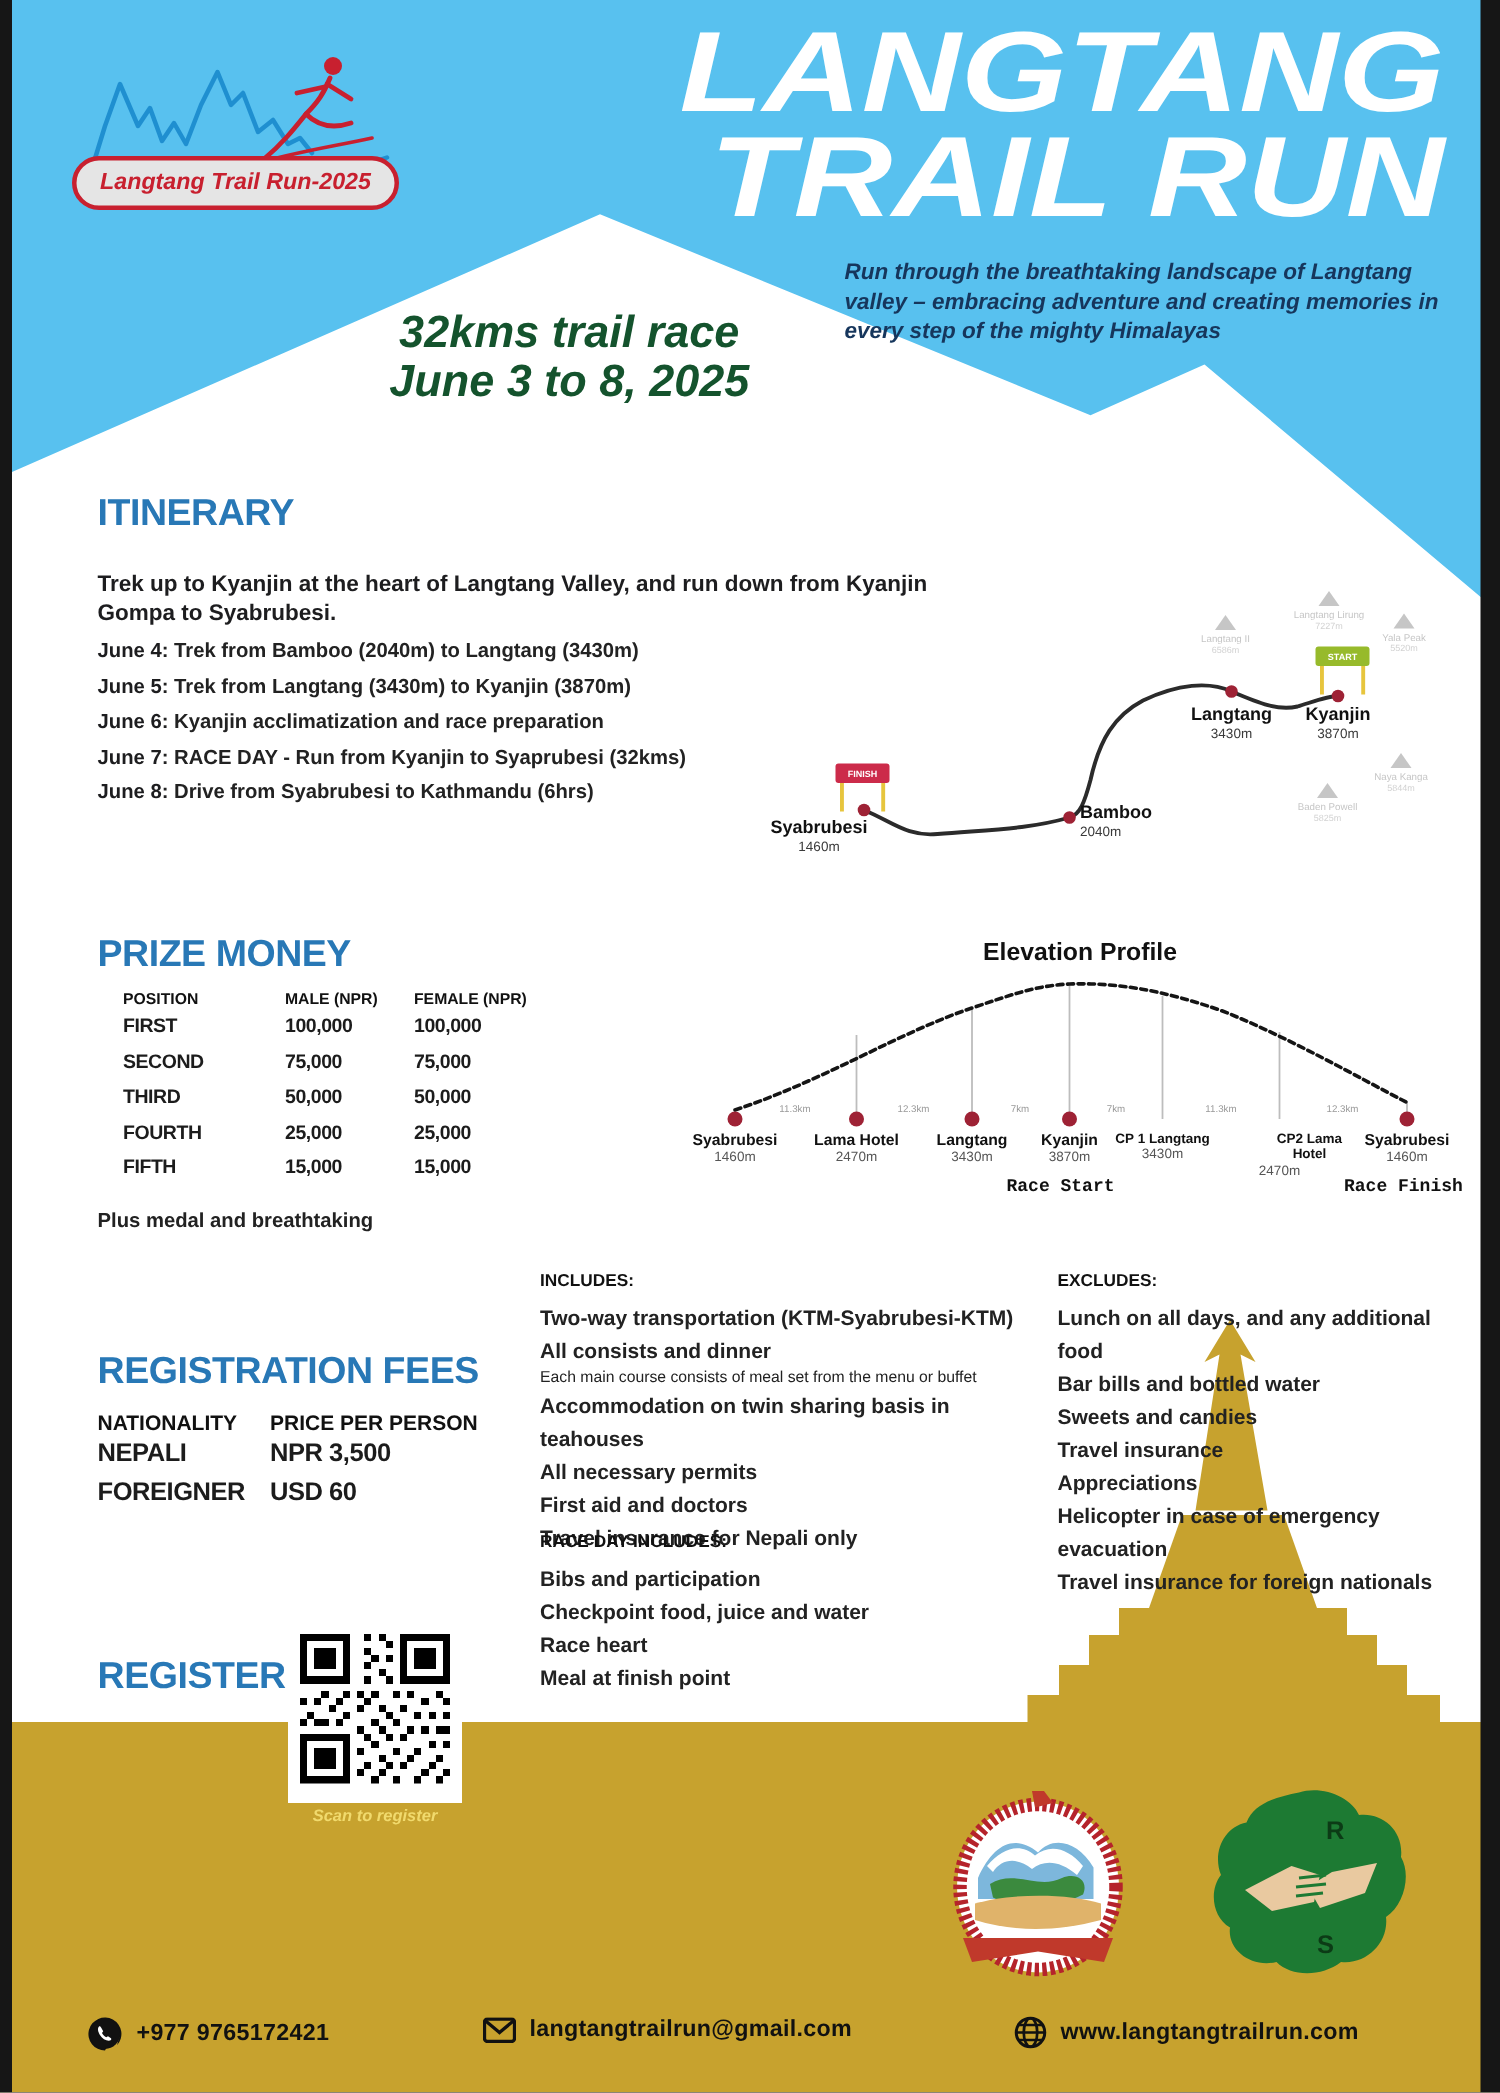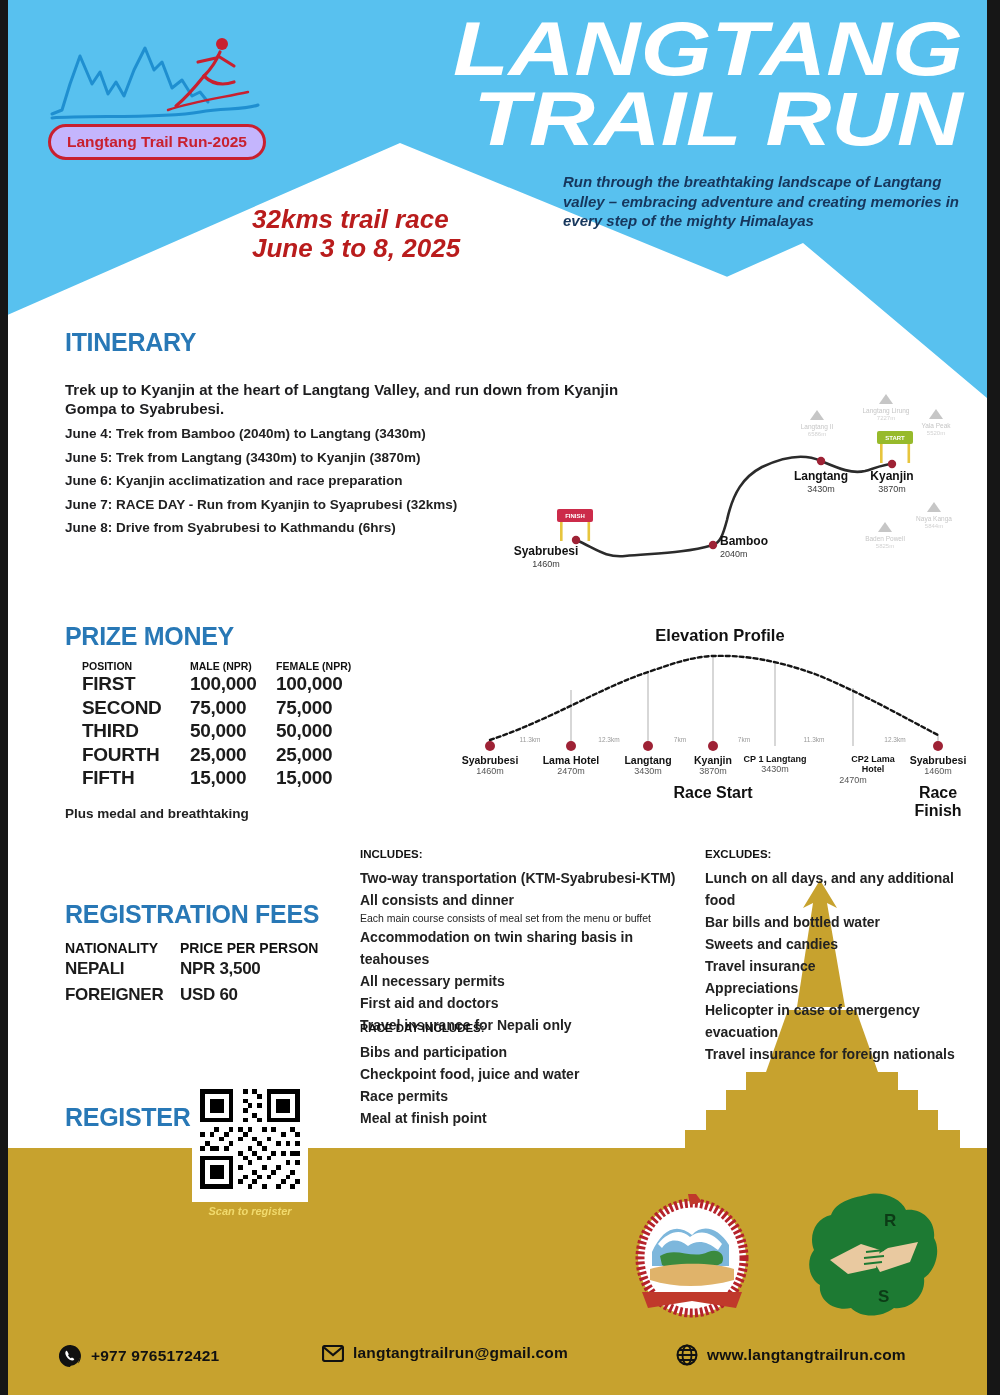--- a/index.html
+++ b/index.html
@@ -8,30 +8,30 @@
   
   .sky{position:absolute;left:0;top:0;width:1000px;height:470px;background:#58c1ef;
        clip-path:polygon(0 0,100% 0,100% 87%,80.3% 51.7%,72.7% 58.9%,40% 30.4%,0 67.7%);}
   .frame-left{position:absolute;left:0;top:0;width:8px;height:1395px;background:#161616;z-index:40;}
   .frame-right{position:absolute;right:0;top:0;width:13px;height:1395px;background:#161616;z-index:40;}
   .gold-band{position:absolute;left:0;top:1148px;width:1000px;height:247px;background:#c7a22e;z-index:1;}
   .stupa{position:absolute;left:660px;top:872px;z-index:1;}
 
   
   .logo-art{position:absolute;left:50px;top:22px;z-index:2;}
-  .logo-badge{position:absolute;left:48px;top:124px;width:212px;height:30px;z-index:2;
-      border:3px solid #c8202f;border-radius:18px;background:#c4b5fd;color:#c8202f;
-      font-weight:bold;font-size:15.5px;line-height:30px;text-align:center;}
+  .logo-badge{position:absolute;left:48px;top:104px;width:212px;height:30px;z-index:2;
+      border:3px solid #c8202f;border-radius:18px;background:#e5e5e5;color:#c8202f;
+      font-weight:bold;font-style:italic;font-size:15.5px;line-height:30px;text-align:center;}
   .title{position:absolute;right:37px;top:14px;z-index:2;text-align:right;color:#ffffff;
       font-weight:bold;font-style:italic;font-size:76px;line-height:70px;letter-spacing:0px;
       transform:scaleX(1.2);transform-origin:top right;white-space:nowrap;}
   .tagline{position:absolute;left:563px;top:172px;width:397px;z-index:2;color:#16365c;
       font-weight:bold;font-style:italic;font-size:15px;line-height:1.3;}
-  .race-info{position:absolute;left:252px;top:205px;width:255px;z-index:2;text-align:left;
-      color:#b91c1c;font-weight:bold;font-style:italic;font-size:26px;line-height:1.1;}
+  .race-info{position:absolute;left:252px;top:205px;width:255px;z-index:2;text-align:center;
+      color:#14532d;font-weight:bold;font-style:italic;font-size:30px;line-height:1.1;}
 
   .h-blue{position:absolute;color:#2878b6;font-weight:bold;font-size:25px;letter-spacing:-0.3px;z-index:2;}
 
   
   .itin-intro{position:absolute;left:65px;top:380px;width:590px;font-weight:bold;font-size:15px;line-height:1.28;z-index:2;}
   .itin-days{position:absolute;left:65px;top:422px;width:640px;font-size:13.5px;line-height:23.6px;z-index:2;}
   .day-date{font-weight:bold;}
   .day-desc{font-weight:bold;color:#222;}
 
   
@@ -40,30 +40,30 @@
   .rm-name{font-weight:bold;font-size:12px;color:#111;}
   .rm-elev{font-size:9px;color:#3a3a3a;}
   .peak-label{position:absolute;width:80px;text-align:center;line-height:1.2;}
   .peak-name{font-size:6.5px;color:#c6c6c6;}
   .peak-elev{font-size:6px;color:#d2d2d2;}
 
   
   .prize-table{position:absolute;left:82px;top:660px;width:300px;z-index:2;}
   .prize-row{display:grid;grid-template-columns:108px 86px 106px;}
   .prize-head span{font-size:10.5px;font-weight:bold;color:#111;}
-  .prize-body span{font-size:19px;font-weight:bold;color:#1c1c1c;line-height:23.5px;letter-spacing:-0.3px;}
+  .prize-body span{font-size:13px;font-weight:bold;color:#1c1c1c;line-height:23.5px;letter-spacing:-0.3px;}
   .prize-note{position:absolute;left:65px;top:806px;font-size:13.5px;font-weight:bold;color:#222;z-index:2;}
 
   
   .elev-chart{position:absolute;left:450px;top:626px;width:540px;height:195px;z-index:2;}
   .elev-title{text-align:center;font-weight:bold;font-size:16.5px;color:#111;}
   .ec-stop{position:absolute;width:84px;text-align:center;line-height:1.15;}
   .ec-name{font-weight:bold;font-size:10.5px;color:#111;}
   .ec-elev{font-size:9px;color:#555;}
-  .ec-note{position:absolute;width:84px;text-align:center;font-weight:bold;font-size:16px;color:#111;}
+  .ec-note{position:absolute;width:84px;font-weight:bold;font-size:12px;color:#111;font-family:Liberation Mono, monospace;}
   .ec-dist{position:absolute;width:60px;text-align:center;font-size:6.5px;color:#9a9a9a;}
 
   
   .list-block{position:absolute;z-index:2;}
   .list-head{font-weight:bold;font-size:11.5px;color:#111;margin-bottom:7px;}
   .list-item{font-weight:bold;font-size:14px;color:#222;line-height:22px;}
   .list-item.small{font-weight:normal;font-size:10.5px;line-height:15px;color:#222;}
 
   
   .fees-table{position:absolute;left:65px;top:940px;width:280px;z-index:2;}
@@ -339,21 +339,21 @@
     <div class="fees-row fees-body">
       <span>FOREIGNER</span>
         <span>USD 60</span>
     </div>
   </div>
 
   <div class="list-block" style="left:360px;top:1022px;width:300px;">
     <div class="list-head">RACE DAY INCLUDES:</div>
     <div class="list-item">Bibs and participation</div>
     <div class="list-item">Checkpoint food, juice and water</div>
-    <div class="list-item">Race permits</div>
+    <div class="list-item">Race heart</div>
     <div class="list-item">Meal at finish point</div>
   </div>
 
   <div class="h-blue" style="left:65px;top:1103px;">REGISTER</div>
   <div class="qr-box">
     <svg width="100" height="100" viewBox="0 0 21 21" shape-rendering="crispEdges">
       <rect width="21" height="21" fill="#ffffff"></rect>
       <path fill="#000000" fill-rule="evenodd" d="M0,0h7v7h-7z M1,1h5v5h-5z M2,2h3v3h-3z M14,0h7v7h-7z M15,1h5v5h-5z M16,2h3v3h-3z M0,14h7v7h-7z M1,15h5v5h-5z M2,16h3v3h-3z"></path>
       <path fill="#000000" d="M9,0h1v1h-1z M11,0h1v1h-1z M12,1h1v1h-1z M9,2h1v1h-1z M10,3h1v1h-1z M12,3h1v1h-1z M9,4h1v1h-1z M11,5h1v1h-1z M12,6h1v1h-1z M9,6h1v1h-1z M3,8h1v1h-1z M6,8h1v1h-1z M0,9h1v1h-1z M2,9h1v1h-1z M5,9h1v1h-1z M4,10h1v1h-1z M1,11h1v1h-1z M6,11h1v1h-1z M0,12h1v1h-1z M2,12h1v1h-1z M3,12h1v1h-1z M5,12h1v1h-1z M8,8h1v1h-1z M10,8h1v1h-1z M13,8h1v1h-1z M15,8h1v1h-1z M19,8h1v1h-1z M9,9h1v1h-1z M17,9h1v1h-1z M20,9h1v1h-1z M8,10h1v1h-1z M11,10h1v1h-1z M14,10h1v1h-1z M12,11h1v1h-1z M16,11h1v1h-1z M18,11h1v1h-1z M20,11h1v1h-1z M10,12h1v1h-1z M13,12h1v1h-1z M8,13h1v1h-1z M11,13h1v1h-1z M15,13h1v1h-1z M17,13h1v1h-1z M19,13h1v1h-1z M20,13h1v1h-1z M9,14h1v1h-1z M12,14h1v1h-1z M14,14h1v1h-1z M10,15h1v1h-1z M18,15h1v1h-1z M20,15h1v1h-1z M8,16h1v1h-1z M13,16h1v1h-1z M16,16h1v1h-1z M11,17h1v1h-1z M15,17h1v1h-1z M19,17h1v1h-1z M9,18h1v1h-1z M12,18h1v1h-1z M14,18h1v1h-1z M18,18h1v1h-1z M8,19h1v1h-1z M11,19h1v1h-1z M17,19h1v1h-1z M20,19h1v1h-1z M10,20h1v1h-1z M13,20h1v1h-1z M16,20h1v1h-1z M19,20h1v1h-1z"></path>
     </svg>

